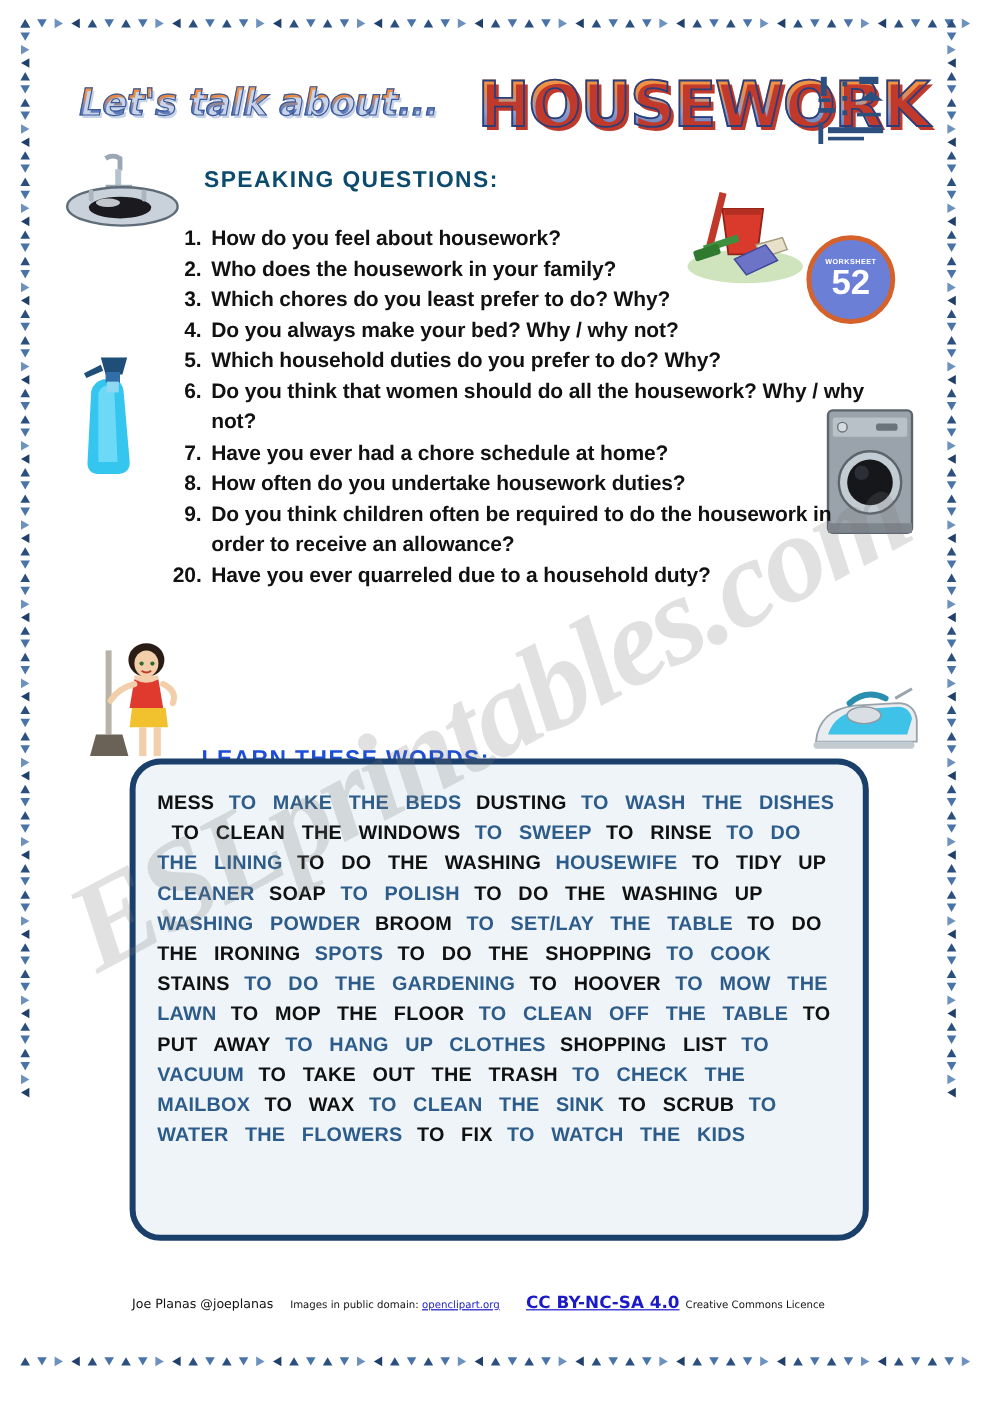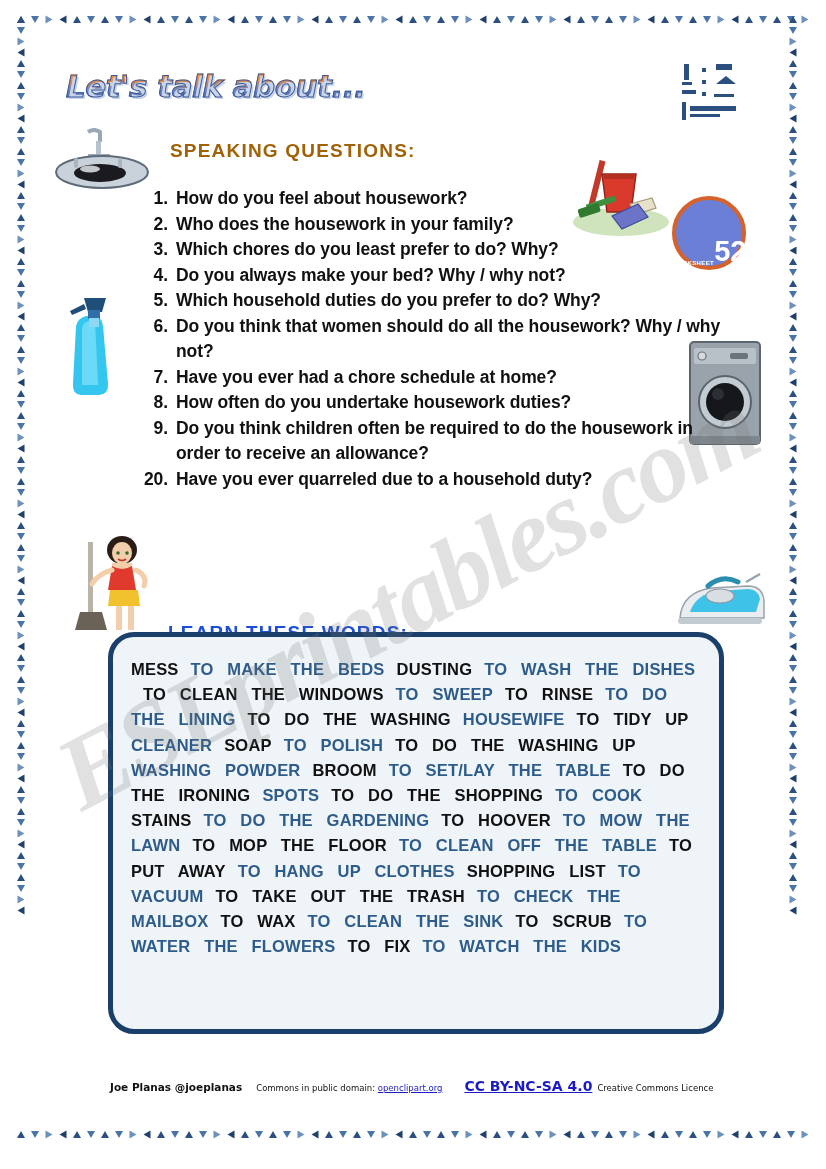--- a/index.html
+++ b/index.html
@@ -48,21 +48,21 @@
     background:linear-gradient(180deg,#f5a258 0%,#ef8b3c 28%,#8ea0cc 58%,#4a63ae 100%);
     -webkit-background-clip:text;background-clip:text;color:transparent;
     -webkit-text-stroke:1.5px #2a3f7a;
     text-shadow:3px 3px 0 #c1392b;
     white-space:nowrap;
   }
   .deco-lines{position:absolute;left:680px;top:62px;width:80px;height:62px;}
   
   .h-speaking{
     position:absolute;left:170px;top:140px;
-    font-size:19px;font-weight:bold;color:#a16207;
+    font-size:19px;font-weight:bold;color:#0c4a6e;
     letter-spacing:1.2px;
   }
   .h-learn{
     position:absolute;left:168px;top:622px;
     font-size:19px;font-weight:bold;color:#1d4ed8;
     letter-spacing:1.2px;
   }
   
   .q-list{position:absolute;left:138px;top:186px;width:600px;}
   .q-item{
@@ -70,21 +70,21 @@
     font-size:17.5px;font-weight:bold;color:#111111;
     line-height:25.5px;letter-spacing:-0.1px;
   }
   .q-num{width:30px;flex:none;text-align:right;padding-right:8px;}
   .q-text{flex:1;}
   
   .badge{
     position:absolute;left:672px;top:196px;width:74px;height:74px;
     border-radius:50%;background:#6b7fd7;border:4px solid #d4622a;
     box-sizing:border-box;
-    display:flex;flex-direction:row;align-items:flex-end;justify-content:center;
+    display:flex;flex-direction:column;align-items:center;justify-content:center;
   }
   .badge-label{font-size:6px;font-weight:bold;color:#ffffff;letter-spacing:0.4px;}
   .badge-num{font-size:29px;font-weight:bold;color:#ffffff;line-height:30px;margin-top:-1px;}
   
   .wordbox{
     position:absolute;left:108px;top:632px;width:616px;height:402px;
     border:5px solid #1b3f6b;border-radius:26px;
     background:#eef4f8;
     box-sizing:border-box;
     padding:20px 18px 12px 18px;
@@ -95,21 +95,21 @@
   }
   .w-b{color:#111111;}
   .w-u{color:#2e5c8a;}
   .wgap{display:inline-block;width:12px;}
   
   .footer{
     position:absolute;left:110px;top:1078px;width:620px;
     font-family:"DejaVu Sans", sans-serif;
     display:flex;align-items:baseline;
   }
-  .f-author{font-size:10.5px;font-weight:bold;color:#111;white-space:nowrap;}
+  .f-author{font-size:10.5px;font-weight:normal;color:#111;white-space:nowrap;}
   .f-images{font-size:8.5px;color:#111;margin-left:14px;white-space:nowrap;}
   .f-link{color:#1a1ac8;text-decoration:underline;text-align:right;}
   .f-cc{font-size:14px;font-weight:bold;color:#1a1ac8;text-decoration:underline;margin-left:22px;white-space:nowrap;}
   .f-ccname{font-size:8.5px;color:#111;margin-left:5px;white-space:nowrap;text-align:center;}
   
   .watermark{
     position:absolute;left:40px;top:240px;width:740px;height:680px;
     pointer-events:none;overflow:hidden;
   }
   .wm-text{
@@ -142,20 +142,21 @@
 <div class="border-band border-left">
   <div class="tri-row" id="bl" style="width:26px;white-space:normal;"><span class="tri "></span><span class="tri d"></span><span class="tri e"></span><span class="tri f"></span><span class="tri "></span><span class="tri d"></span><span class="tri "></span><span class="tri d"></span><span class="tri e"></span><span class="tri f"></span><span class="tri "></span><span class="tri d"></span><span class="tri "></span><span class="tri d"></span><span class="tri e"></span><span class="tri f"></span><span class="tri "></span><span class="tri d"></span><span class="tri "></span><span class="tri d"></span><span class="tri e"></span><span class="tri f"></span><span class="tri "></span><span class="tri d"></span><span class="tri "></span><span class="tri d"></span><span class="tri e"></span><span class="tri f"></span><span class="tri "></span><span class="tri d"></span><span class="tri "></span><span class="tri d"></span><span class="tri e"></span><span class="tri f"></span><span class="tri "></span><span class="tri d"></span><span class="tri "></span><span class="tri d"></span><span class="tri e"></span><span class="tri f"></span><span class="tri "></span><span class="tri d"></span><span class="tri "></span><span class="tri d"></span><span class="tri e"></span><span class="tri f"></span><span class="tri "></span><span class="tri d"></span><span class="tri "></span><span class="tri d"></span><span class="tri e"></span><span class="tri f"></span><span class="tri "></span><span class="tri d"></span><span class="tri "></span><span class="tri d"></span><span class="tri e"></span><span class="tri f"></span><span class="tri "></span><span class="tri d"></span><span class="tri "></span><span class="tri d"></span><span class="tri e"></span><span class="tri f"></span><span class="tri "></span><span class="tri d"></span><span class="tri "></span><span class="tri d"></span><span class="tri e"></span><span class="tri f"></span><span class="tri "></span><span class="tri d"></span><span class="tri "></span><span class="tri d"></span><span class="tri e"></span><span class="tri f"></span><span class="tri "></span><span class="tri d"></span><span class="tri "></span><span class="tri d"></span><span class="tri e"></span><span class="tri f"></span></div>
 </div>
 <div class="border-band border-right">
   <div class="tri-row" id="br" style="width:26px;white-space:normal;"><span class="tri "></span><span class="tri d"></span><span class="tri e"></span><span class="tri f"></span><span class="tri "></span><span class="tri d"></span><span class="tri "></span><span class="tri d"></span><span class="tri e"></span><span class="tri f"></span><span class="tri "></span><span class="tri d"></span><span class="tri "></span><span class="tri d"></span><span class="tri e"></span><span class="tri f"></span><span class="tri "></span><span class="tri d"></span><span class="tri "></span><span class="tri d"></span><span class="tri e"></span><span class="tri f"></span><span class="tri "></span><span class="tri d"></span><span class="tri "></span><span class="tri d"></span><span class="tri e"></span><span class="tri f"></span><span class="tri "></span><span class="tri d"></span><span class="tri "></span><span class="tri d"></span><span class="tri e"></span><span class="tri f"></span><span class="tri "></span><span class="tri d"></span><span class="tri "></span><span class="tri d"></span><span class="tri e"></span><span class="tri f"></span><span class="tri "></span><span class="tri d"></span><span class="tri "></span><span class="tri d"></span><span class="tri e"></span><span class="tri f"></span><span class="tri "></span><span class="tri d"></span><span class="tri "></span><span class="tri d"></span><span class="tri e"></span><span class="tri f"></span><span class="tri "></span><span class="tri d"></span><span class="tri "></span><span class="tri d"></span><span class="tri e"></span><span class="tri f"></span><span class="tri "></span><span class="tri d"></span><span class="tri "></span><span class="tri d"></span><span class="tri e"></span><span class="tri f"></span><span class="tri "></span><span class="tri d"></span><span class="tri "></span><span class="tri d"></span><span class="tri e"></span><span class="tri f"></span><span class="tri "></span><span class="tri d"></span><span class="tri "></span><span class="tri d"></span><span class="tri e"></span><span class="tri f"></span><span class="tri "></span><span class="tri d"></span><span class="tri "></span><span class="tri d"></span><span class="tri e"></span><span class="tri f"></span></div>
 </div>
 
 <div class="stage">
 
   <div class="title-lets">Let's talk about...</div>
+  <div class="title-housework">HOUSEWORK</div>
 
   <svg class="deco-lines" viewBox="0 0 80 62">
     <rect x="4" y="2" width="5" height="16" fill="#2b5080"></rect>
     <rect x="2" y="20" width="10" height="3" fill="#2b5080"></rect>
     <rect x="2" y="28" width="14" height="4" fill="#2b5080"></rect>
     <rect x="2" y="40" width="4" height="18" fill="#2b5080"></rect>
     <rect x="22" y="6" width="4" height="4" fill="#2b5080"></rect>
     <rect x="22" y="18" width="4" height="4" fill="#2b5080"></rect>
     <rect x="22" y="30" width="4" height="4" fill="#2b5080"></rect>
     <rect x="36" y="2" width="16" height="6" fill="#2b5080"></rect>
@@ -288,19 +289,19 @@
     <div class="wordbox-inner" id="wordcloud"><span class="w-b">MESS</span><span class="wgap"></span><span class="w-u">TO MAKE THE BEDS</span><span class="wgap"></span><span class="w-b">DUSTING</span><span class="wgap"></span><span class="w-u">TO WASH THE DISHES</span><span class="wgap"></span><span class="w-b">TO CLEAN THE WINDOWS</span><span class="wgap"></span><span class="w-u">TO SWEEP</span><span class="wgap"></span><span class="w-b">TO RINSE</span><span class="wgap"></span><span class="w-u">TO DO THE LINING</span><span class="wgap"></span><span class="w-b">TO DO THE WASHING</span><span class="wgap"></span><span class="w-u">HOUSEWIFE</span><span class="wgap"></span><span class="w-b">TO TIDY UP</span><span class="wgap"></span><span class="w-u">CLEANER</span><span class="wgap"></span><span class="w-b">SOAP</span><span class="wgap"></span><span class="w-u">TO POLISH</span><span class="wgap"></span><span class="w-b">TO DO THE WASHING UP</span><span class="wgap"></span><span class="w-u">WASHING POWDER</span><span class="wgap"></span><span class="w-b">BROOM</span><span class="wgap"></span><span class="w-u">TO SET/LAY THE TABLE</span><span class="wgap"></span><span class="w-b">TO DO THE IRONING</span><span class="wgap"></span><span class="w-u">SPOTS</span><span class="wgap"></span><span class="w-b">TO DO THE SHOPPING</span><span class="wgap"></span><span class="w-u">TO COOK</span><span class="wgap"></span><span class="w-b">STAINS</span><span class="wgap"></span><span class="w-u">TO DO THE GARDENING</span><span class="wgap"></span><span class="w-b">TO HOOVER</span><span class="wgap"></span><span class="w-u">TO MOW THE LAWN</span><span class="wgap"></span><span class="w-b">TO MOP THE FLOOR</span><span class="wgap"></span><span class="w-u">TO CLEAN OFF THE TABLE</span><span class="wgap"></span><span class="w-b">TO PUT AWAY</span><span class="wgap"></span><span class="w-u">TO HANG UP CLOTHES</span><span class="wgap"></span><span class="w-b">SHOPPING LIST</span><span class="wgap"></span><span class="w-u">TO VACUUM</span><span class="wgap"></span><span class="w-b">TO TAKE OUT THE TRASH</span><span class="wgap"></span><span class="w-u">TO CHECK THE MAILBOX</span><span class="wgap"></span><span class="w-b">TO WAX</span><span class="wgap"></span><span class="w-u">TO CLEAN THE SINK</span><span class="wgap"></span><span class="w-b">TO SCRUB</span><span class="wgap"></span><span class="w-u">TO WATER THE FLOWERS</span><span class="wgap"></span><span class="w-b">TO FIX</span><span class="wgap"></span><span class="w-u">TO WATCH THE KIDS</span><span class="wgap"></span></div>
   </div>
 
   <div class="watermark">
     <div class="wm-text">ESLprintables.com</div>
   </div>
 
   <div class="footer">
     <span class="f-author">Joe Planas  @joeplanas</span>
     <span class="f-images">
-      <span>Commons in public domain: </span><span class="f-link">openclipart.org</span>
+      <span>Images in public domain: </span><span class="f-link">openclipart.org</span>
     </span>
     <span class="f-cc">CC BY-NC-SA 4.0</span>
     <span class="f-ccname">Creative Commons Licence</span>
   </div>
 
 </div>
 
 </body></html>

